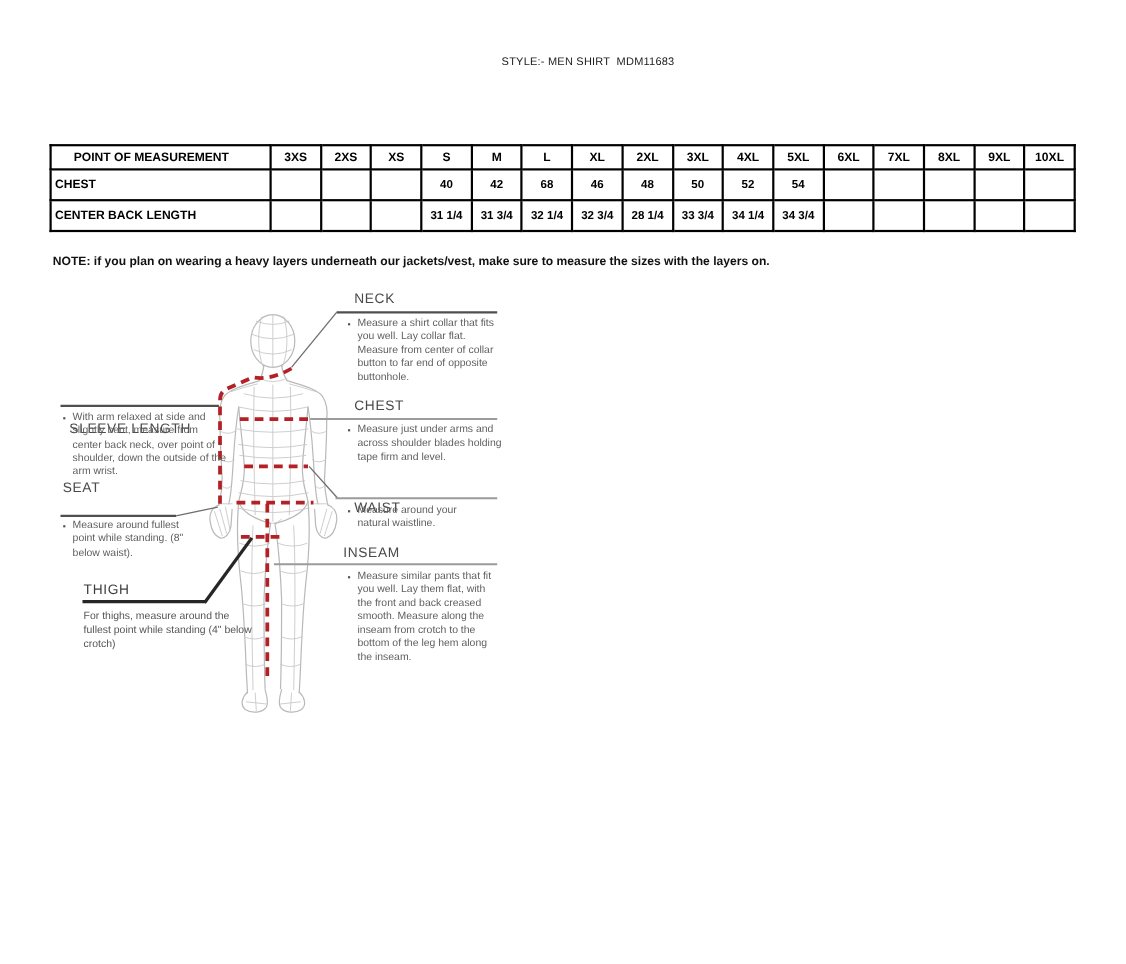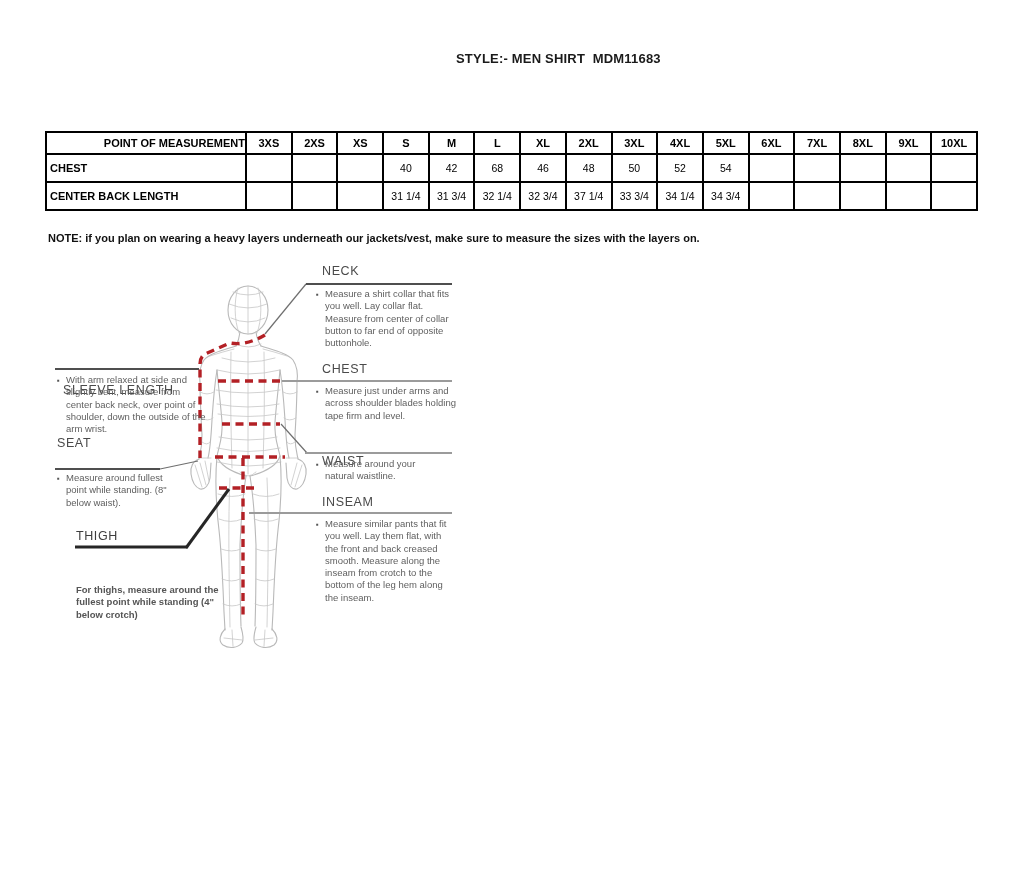--- a/index.html
+++ b/index.html
@@ -14,37 +14,37 @@
   html,body{background:#ffffff;}
   body{font-family:"Liberation Sans", sans-serif;}
   .page{
     position:relative;
     width:1024px;height:876px;
     background:#fff;
     overflow:hidden;
   }
   .doc-title{
     position:absolute;left:456px;top:51px;
-    font-size:13px;font-weight:bold;color:#1a1a1a;
+    font-size:10px;font-weight:normal;color:#1a1a1a;
     letter-spacing:0.2px;white-space:pre;
   }
   
   .size-table{
     position:absolute;left:45px;top:131px;width:933px;
     border-collapse:collapse;table-layout:fixed;
     font-size:11px;color:#000;
   }
   .size-table th,.size-table td{
     border:2px solid #000;
     text-align:center;vertical-align:middle;
     padding:0;overflow:hidden;white-space:nowrap;
   }
   .size-table thead th{height:22px;font-weight:bold;}
-  .size-table thead th.poml{width:200px;text-align:right;padding-left:8px;margin-top:12px;}
-  .size-table tbody td{height:28px;font-weight:normal;font-size:10.5px;}
+  .size-table thead th.poml{width:200px;text-align:left;padding-left:20px;margin-top:12px;}
+  .size-table tbody td{height:28px;font-weight:bold;font-size:10.5px;}
   .size-table tbody td.rowlabel{font-weight:bold;text-align:left;padding-left:3px;font-size:11px;}
   .doc-note{
     position:absolute;left:48px;top:232px;
     font-size:11px;font-weight:bold;color:#111;
   }
   
   .gheading{
     position:absolute;
     font-size:12.5px;color:var(--label);
     letter-spacing:0.6px;font-weight:400;
@@ -117,21 +117,21 @@
         </tr>
         <tr>
           <td class="rowlabel">CENTER BACK LENGTH</td>
           <td></td>
           <td></td>
           <td></td>
           <td>31 1/4</td>
           <td>31 3/4</td>
           <td>32 1/4</td>
           <td>32 3/4</td>
-          <td>37 1/4</td>
+          <td>28 1/4</td>
           <td>33 3/4</td>
           <td>34 1/4</td>
           <td>34 3/4</td>
           <td></td>
           <td></td>
           <td></td>
           <td></td>
           <td></td>
         </tr>
       </tbody>
@@ -260,36 +260,36 @@
     <span class="bullet">▪</span>
     <span>Measure just under arms and across shoulder blades holding tape firm and level.</span>
   </div>
 
   <div class="gheading" style="left:322px;top:435px;margin-top:19px;">WAIST</div>
   <div class="gdesc" style="left:325px;top:458px;width:112px;">
     <span class="bullet">▪</span>
     <span>Measure around your natural waistline.</span>
   </div>
 
-  <div class="gheading" style="left:322px;top:495px;">INSEAM</div>
+  <div class="gheading" style="left:312px;top:495px;">INSEAM</div>
   <div class="gdesc" style="left:325px;top:518px;width:130px;">
     <span class="bullet">▪</span>
     <span>Measure similar pants that fit you well. Lay them flat, with the front and back creased smooth. Measure along the inseam from crotch to the bottom of the leg hem along the inseam.</span>
   </div>
 
   <div class="gheading" style="left:63px;top:351px;margin-top:32px;">SLEEVE LENGTH</div>
   <div class="gdesc" style="left:66px;top:374px;width:140px;">
     <span class="bullet">▪</span>
     <span>With arm relaxed at side and slightly bent, measure from center back neck, over point of shoulder, down the outside of the arm wrist.</span>
   </div>
 
   <div class="gheading" style="left:57px;top:436px;">SEAT</div>
   <div class="gdesc" style="left:66px;top:472px;width:118px;">
     <span class="bullet">▪</span>
     <span>Measure around fullest point while standing. (8" below waist).</span>
   </div>
 
   <div class="gheading" style="left:76px;top:529px;color:#3d3d3d;">THIGH</div>
-  <div class="gdesc" style="left:76px;top:584px;width:155px;color:#555;font-weight:bold;">
+  <div class="gdesc" style="left:76px;top:555px;width:155px;color:#555;">
     <span>For thighs, measure around the fullest point while standing (4" below crotch)</span>
   </div>
 
 </div>
 
 </body></html>

